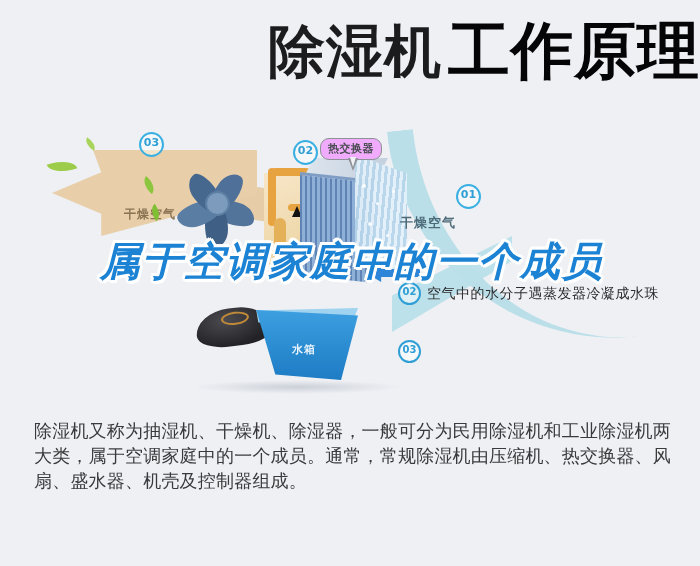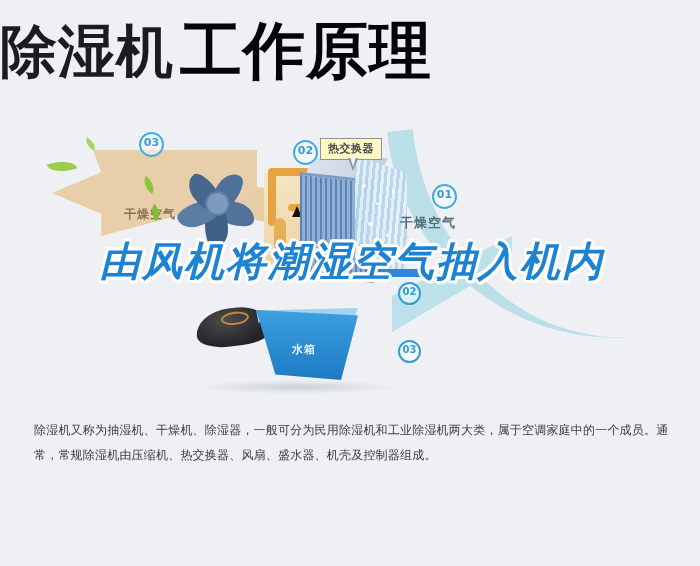--- a/index.html
+++ b/index.html
@@ -8,21 +8,21 @@
     background:#eff0f4;
     font-family:"DejaVu Sans","Liberation Sans",sans-serif;
     overflow:hidden;
     position:relative;
   }
   #page{position:relative;width:700px;height:566px;background:#eff0f4;overflow:hidden;}
 
   
   .title-row{
     position:absolute;left:0;top:20px;width:700px;
-    text-align:left;white-space:nowrap;
+    text-align:right;white-space:nowrap;
     line-height:1;
   }
   .title-a{
     font-size:57px;font-weight:700;color:#1c1c1e;letter-spacing:1px;
     font-family:"DejaVu Sans","Liberation Sans",sans-serif;
     vertical-align:middle;
   }
   .title-b{
     font-size:62px;font-weight:700;color:#050507;letter-spacing:1px;
     margin-left:6px;vertical-align:middle;
@@ -75,28 +75,28 @@
   
   .badge{
     position:absolute;width:21px;height:21px;border-radius:50%;
     border:2px solid #3ab0e2;color:#2f9fd6;
     font-size:11px;font-weight:700;line-height:17px;text-align:center;
     background:rgba(255,255,255,.45);
     font-family:"DejaVu Sans","Liberation Sans",sans-serif;
   }
   .badge.b03{left:139px;top:14px;}
   .badge.b02{left:293px;top:22px;}
-  .badge.b01{left:432px;top:66px;}
+  .badge.b01{left:456px;top:66px;}
 
   
   .callout{
     position:absolute;left:320px;top:20px;
     padding:2px 7px 3px 7px;
-    border:1.5px solid #8f9296;border-radius:0;
-    background:#fef9c3;color:#4a4d52;
+    border:1.5px solid #8f9296;border-radius:9px;
+    background:#f0abfc;color:#4a4d52;
     font-size:11px;font-weight:700;letter-spacing:.5px;white-space:nowrap;
   }
   .callout-tail{
     position:absolute;left:348px;top:40px;width:0;height:0;
     border-left:5px solid transparent;border-right:5px solid transparent;
     border-top:13px solid #8f9296;
   }
   .callout-tail::after{
     content:"";position:absolute;left:-3px;top:-14px;width:0;height:0;
     border-left:3px solid transparent;border-right:3px solid transparent;
@@ -229,21 +229,21 @@
     font-family:"DejaVu Sans","Liberation Sans",sans-serif;
     text-shadow:
       -2px -2px 0 #fff, 2px -2px 0 #fff, -2px 2px 0 #fff, 2px 2px 0 #fff,
       -3px 0 0 #fff, 3px 0 0 #fff, 0 -3px 0 #fff, 0 3px 0 #fff,
       -2px -3px 0 #fff, 2px 3px 0 #fff;
   }
 
   
   .copy{
     position:absolute;left:34px;top:418px;width:640px;
-    font-size:12px;line-height:25px;color:#3a3a3c;
+    font-size:18px;line-height:25px;color:#3a3a3c;
     font-family:"DejaVu Sans","Liberation Sans",sans-serif;
     letter-spacing:.2px;
   }
   .copy p{margin:0 0 14px 0;}
   .copy p:last-child{margin-bottom:0;}
 </style>
 </head>
 <body>
 
 <div id="page">
@@ -311,27 +311,28 @@
 
     <div class="badge b03">03</div>
     <div class="badge b02">02</div>
     <div class="badge b01">01</div>
     <div class="callout">热交换器</div>
     <div class="callout-tail"></div>
     <div class="humid-label">干燥空气</div>
 
     <div class="note note-02">
       <span class="nb">02</span>
+      <span class="nt">空气中的水分子遇蒸发器冷凝成水珠</span>
     </div>
     <div class="note note-03">
       <span class="nb">03</span>
     </div>
   </div>
 
   <div class="overlay">
-    <span>由风机将潮湿空气抽入机内</span>
+    <span>属于空调家庭中的一个成员</span>
   </div>
 
   <div class="copy">
     <p>除湿机又称为抽湿机、干燥机、除湿器，一般可分为民用除湿机和工业除湿机两大类，属于空调家庭中的一个成员。通常，常规除湿机由压缩机、热交换器、风扇、盛水器、机壳及控制器组成。</p>
   </div>
 
 </div>
 
 </body></html>

